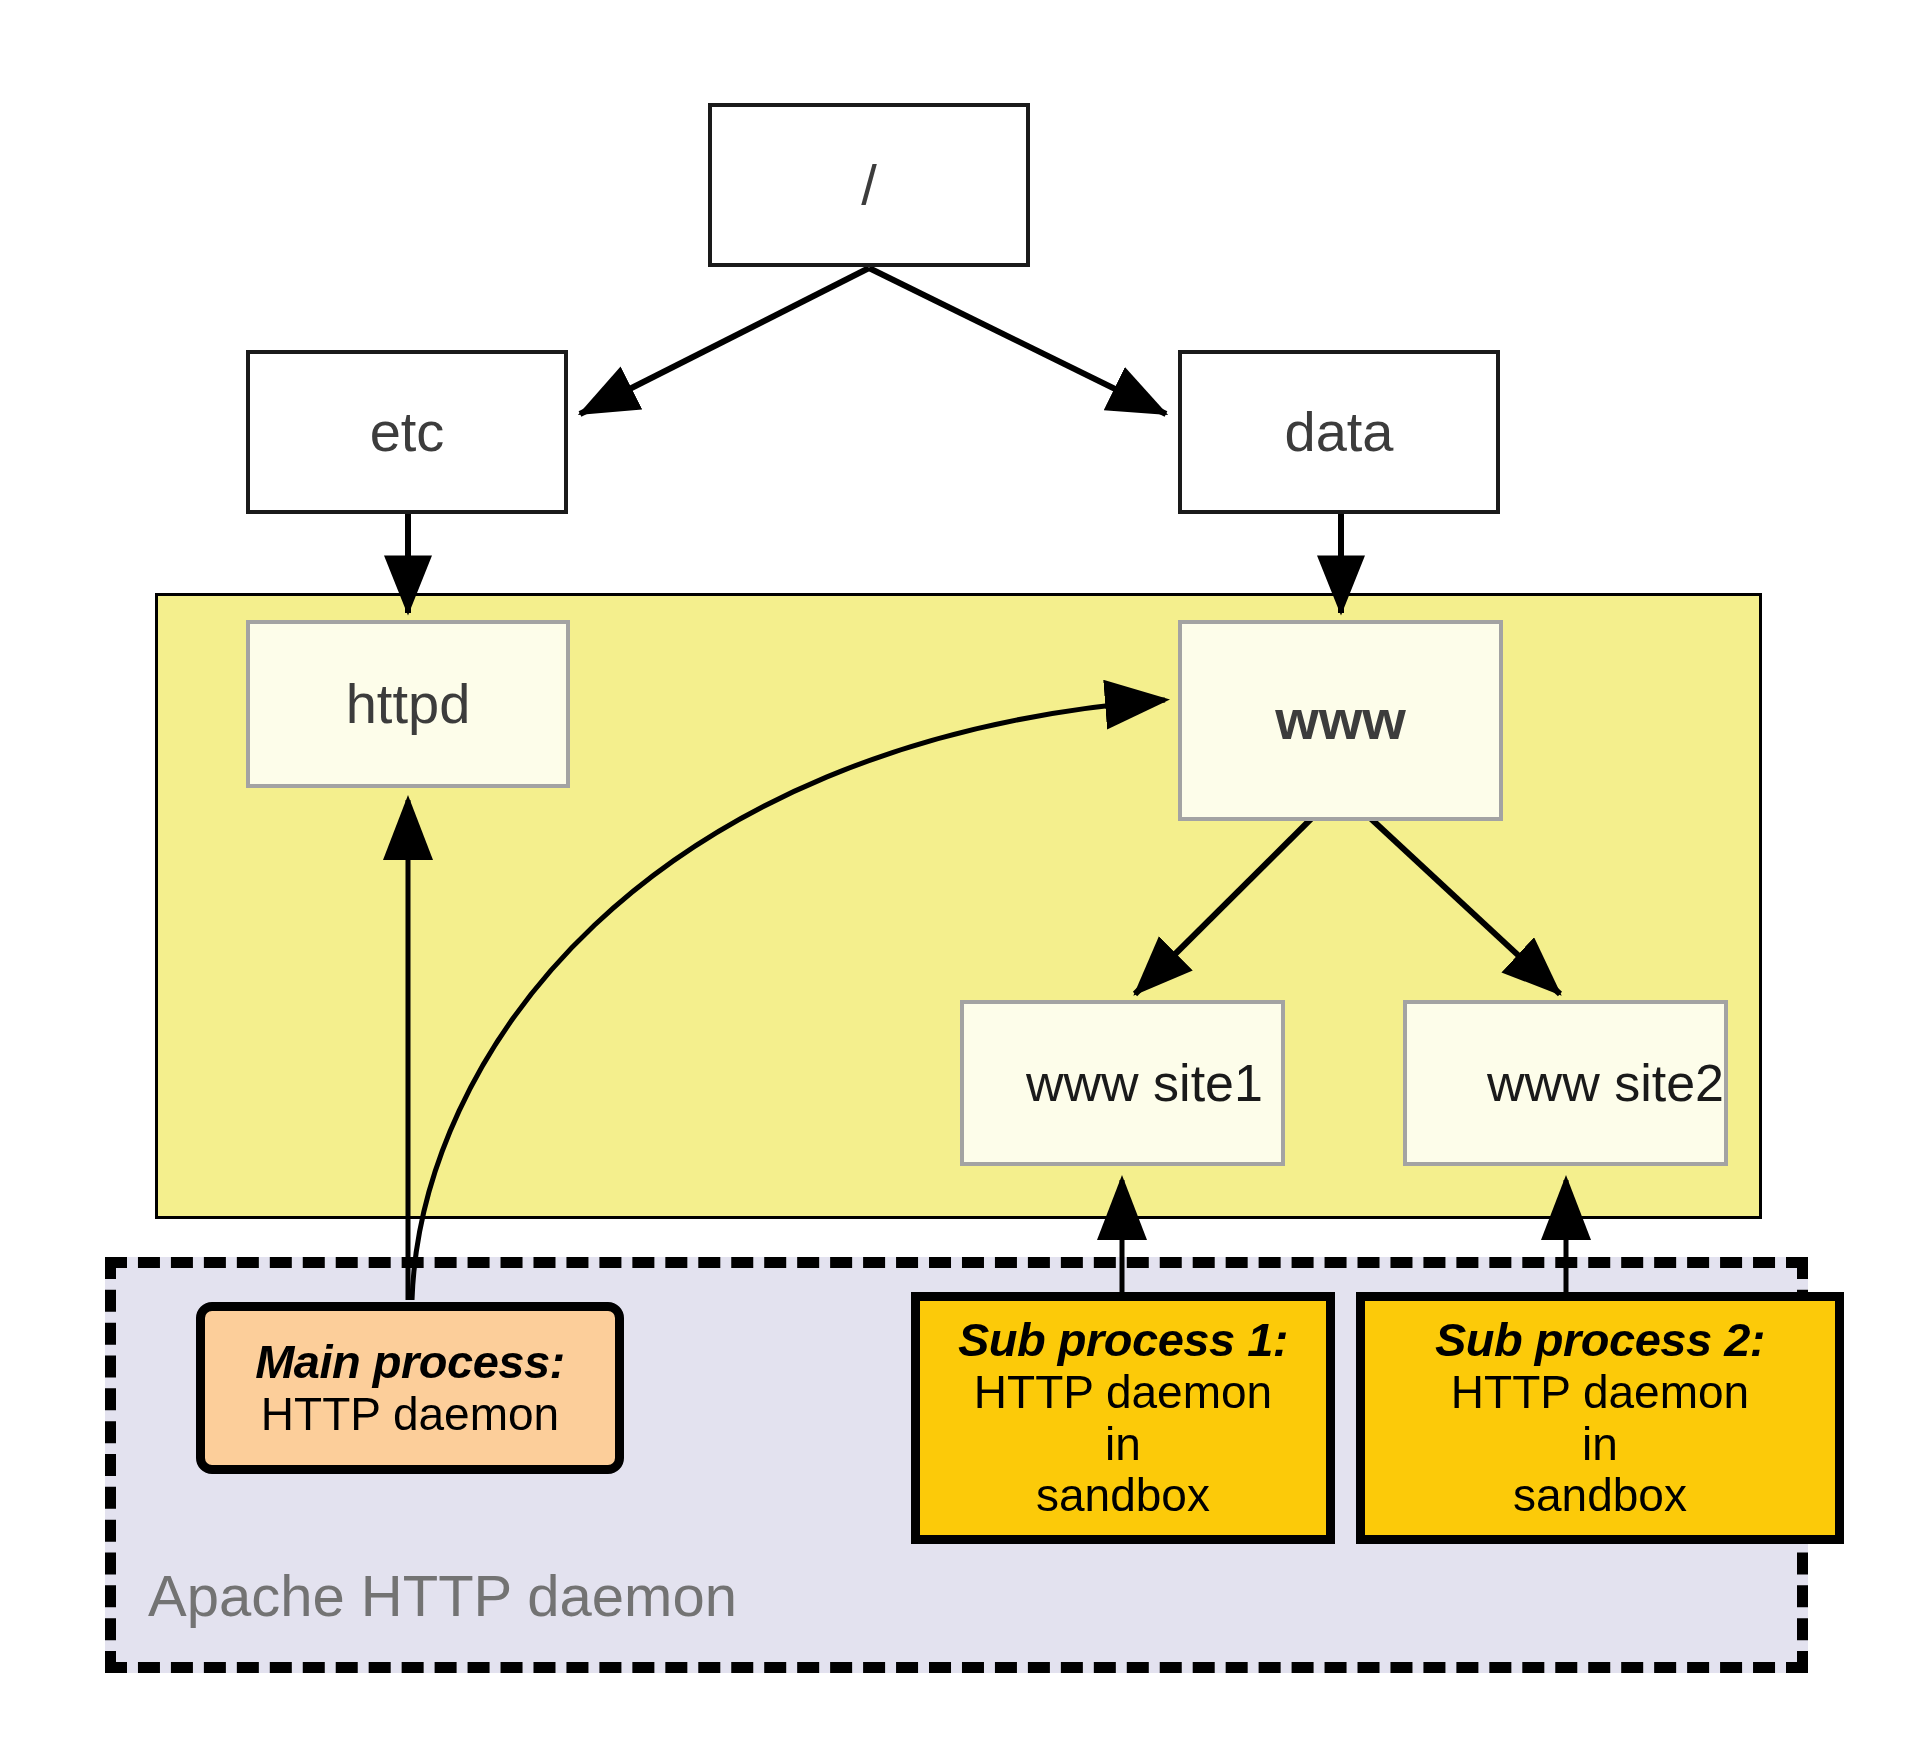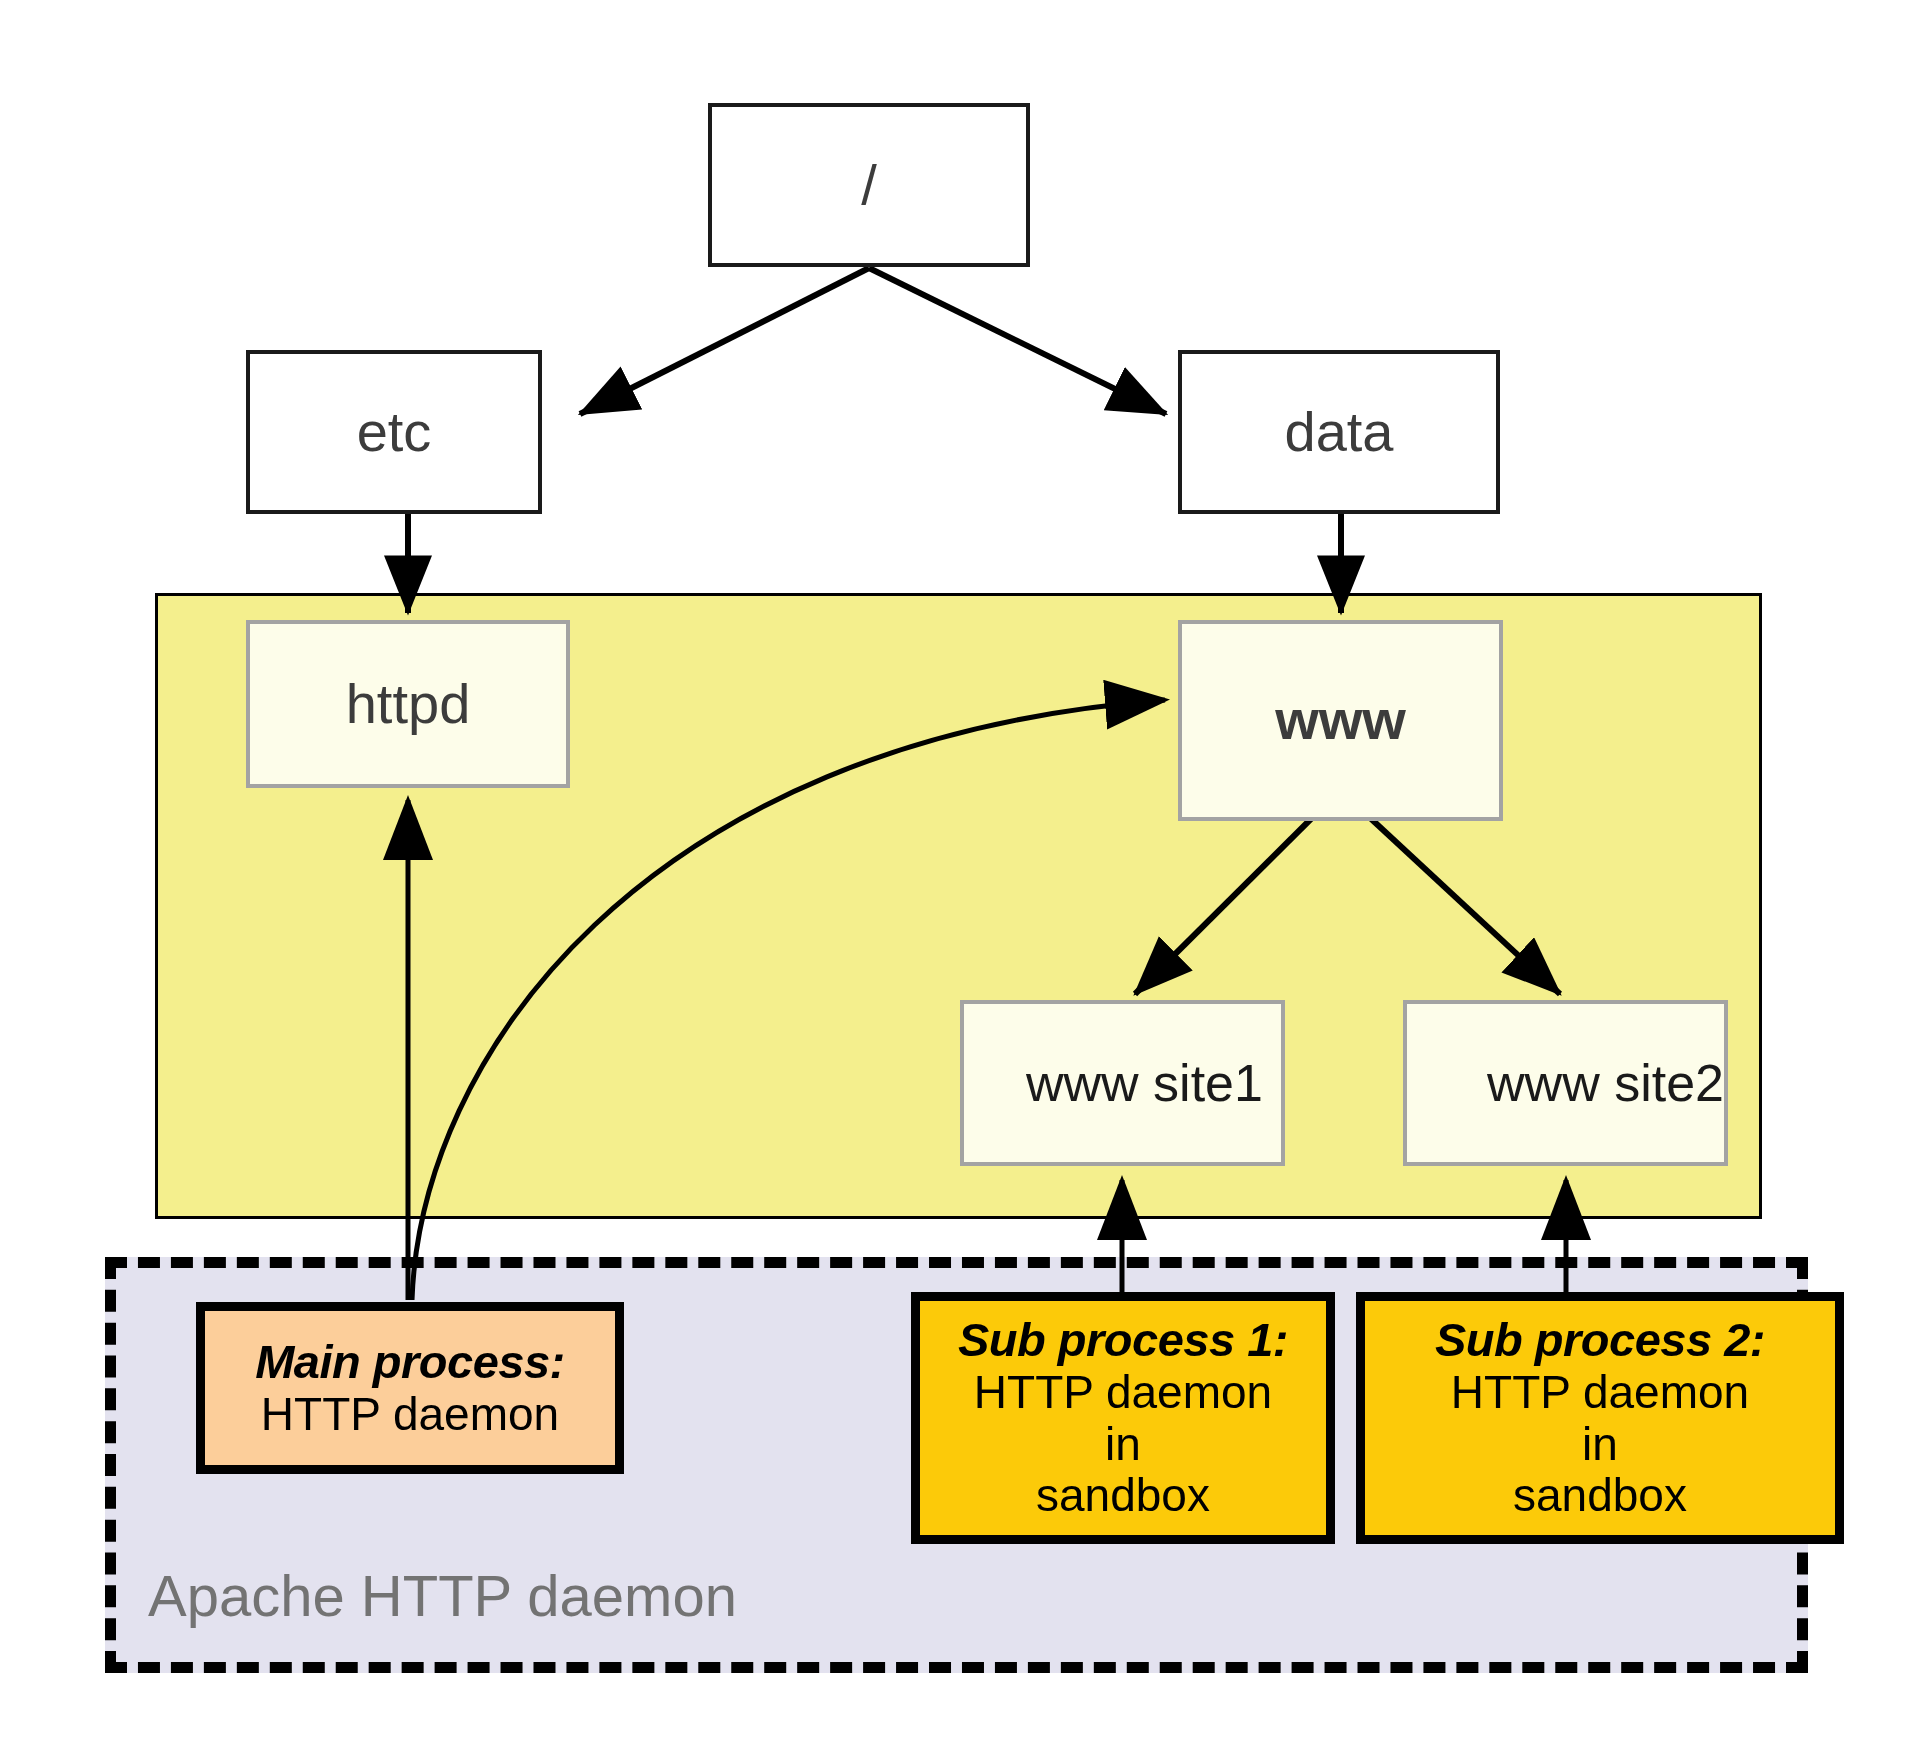--- a/index.html
+++ b/index.html
@@ -130,21 +130,21 @@
 
     <line x1="1122" y1="1292" x2="1122" y2="1180" stroke="#000000" stroke-width="5" marker-end="url(#ah-thin)"></line>
 
     <line x1="1566" y1="1292" x2="1566" y2="1180" stroke="#000000" stroke-width="5" marker-end="url(#ah-thin)"></line>
   </svg>
 
   <div class="node node-plain" style="left:708px; top:103px; width:322px; height:164px;">
     <span>/</span>
   </div>
 
-  <div class="node node-plain" style="left:246px; top:350px; width:296px; height:164px;">
+  <div class="node node-plain" style="left:246px; top:350px; width:322px; height:164px;">
     <span>etc</span>
   </div>
 
   <div class="node node-plain" style="left:1178px; top:350px; width:322px; height:164px;">
     <span>data</span>
   </div>
 
   <div class="node node-fs" style="left:246px; top:620px; width:324px; height:168px;">
     <span>httpd</span>
   </div>
@@ -154,21 +154,21 @@
   </div>
 
   <div class="node node-fs small" style="left:960px; top:1000px; width:325px; height:166px;">
     <span>www site1</span>
   </div>
 
   <div class="node node-fs small" style="left:1403px; top:1000px; width:325px; height:166px;align-items:flex-end;">
     <span>www site2</span>
   </div>
 
-  <div class="node node-proc" style="left:196px; top:1302px; width:428px; height:172px; background:#fcce9a;">
+  <div class="node node-proc" style="left:196px; top:1302px; width:428px; height:172px; background:#fcce9a;border-radius:16px;">
     <span class="proc-title">Main process:</span>
     <span class="proc-body">HTTP daemon</span>
   </div>
 
   <div class="node node-proc" style="left:911px; top:1292px; width:424px; height:252px; background:#fcca09;">
     <span class="proc-title">Sub process 1:</span>
     <span class="proc-body">HTTP daemon</span>
     <span class="proc-body">in</span>
     <span class="proc-body">sandbox</span>
   </div>

